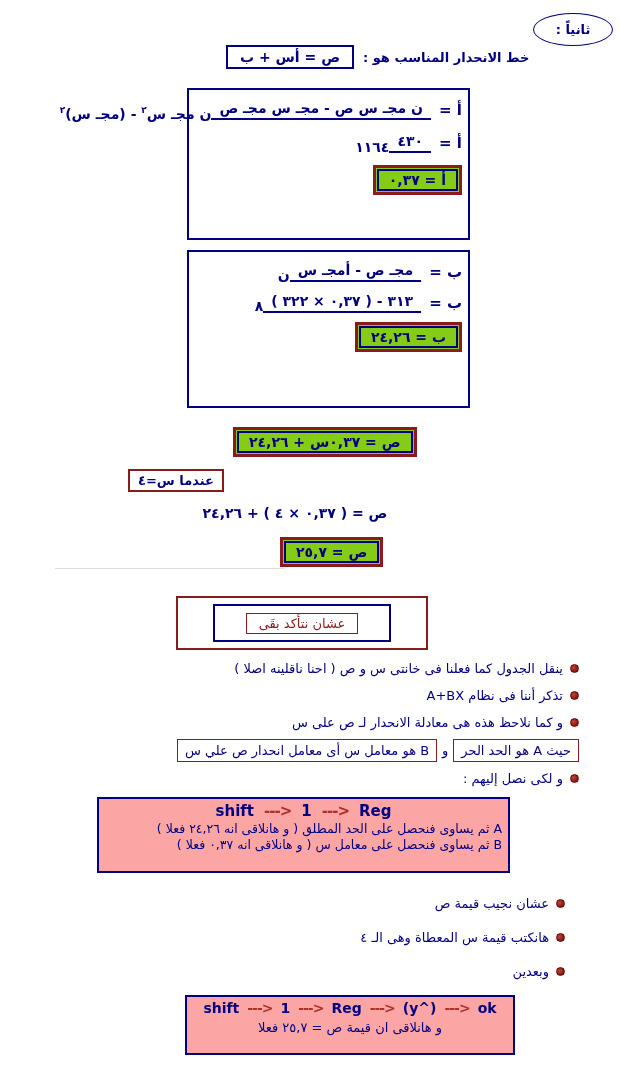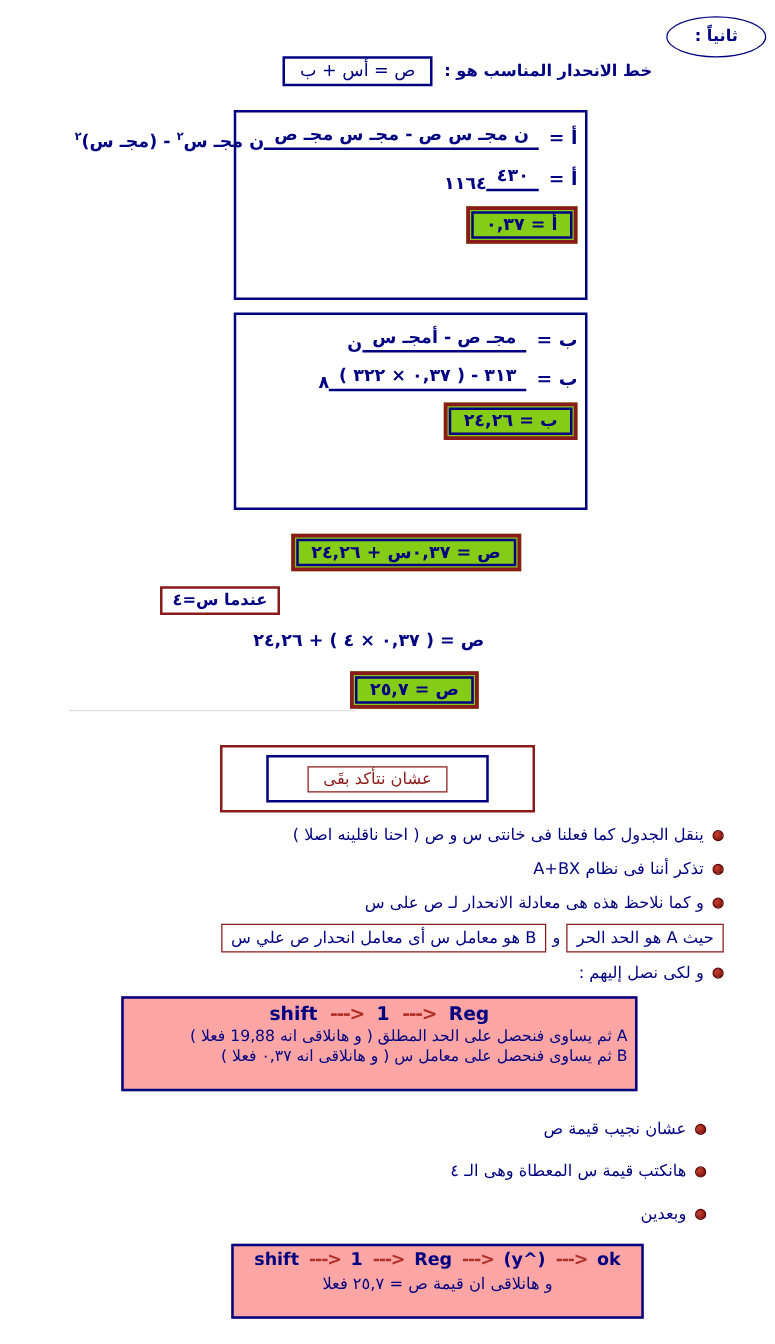--- a/index.html
+++ b/index.html
@@ -8,21 +8,21 @@
   .abs{position:absolute;}
 
   
   .badge{left:533px;top:13px;width:78px;height:31px;border:1px solid var(--navy);
          border-radius:50%;display:flex;align-items:center;justify-content:center;
          font-size:13px;font-weight:bold;}
 
   
   .header-line{left:226px;top:45px;display:flex;direction:rtl;align-items:center;gap:9px;}
   .header-label{font-size:13px;font-weight:bold;white-space:nowrap;}
-  .eq-box{border:2px solid var(--navy);padding:2px 12px;font-size:14px;font-weight:normal;white-space:nowrap;}
+  .eq-box{border:2px solid var(--navy);padding:2px 12px;font-size:14px;font-weight:bold;white-space:nowrap;}
 
   
   .formula-box{border:2px solid var(--navy);background:#fff;display:flex;flex-direction:column;
                align-items:flex-start;direction:rtl;padding:8px 6px 6px 6px;box-sizing:border-box;}
   .box-a{left:187px;top:88px;width:283px;height:152px;}
   .box-b{left:187px;top:250px;width:283px;height:158px;}
   .eq{display:flex;direction:rtl;align-items:center;gap:8px;font-weight:bold;font-size:14px;
       color:var(--navy);margin-left:2px;}
   .eq .lhs{font-size:15px;white-space:nowrap;}
   .frac{display:inline-flex;flex-direction:row;align-items:center;direction:rtl;}
@@ -175,21 +175,21 @@
   </div>
 
   <div class="abs calc-box calc1">
     <div class="calc-line1">
       <span>shift</span>
       <span class="arrow">---&gt;</span>
       <span>1</span>
       <span class="arrow">---&gt;</span>
       <span>Reg</span>
     </div>
-    <div class="calc-ar">A ثم يساوى فنحصل على الحد المطلق ( و هانلاقى انه 19,88 فعلا )</div>
+    <div class="calc-ar">A ثم يساوى فنحصل على الحد المطلق ( و هانلاقى انه ٢٤,٢٦ فعلا )</div>
     <div class="calc-ar">B ثم يساوى فنحصل على معامل س ( و هانلاقى انه ٠,٣٧ فعلا )</div>
   </div>
 
   <div class="abs bullet-list bl2">
     <div class="bullet-row">
       <span class="bullet-dot"></span>
       <span>عشان نجيب قيمة ص</span>
     </div>
     <div class="bullet-row">
       <span class="bullet-dot"></span>

